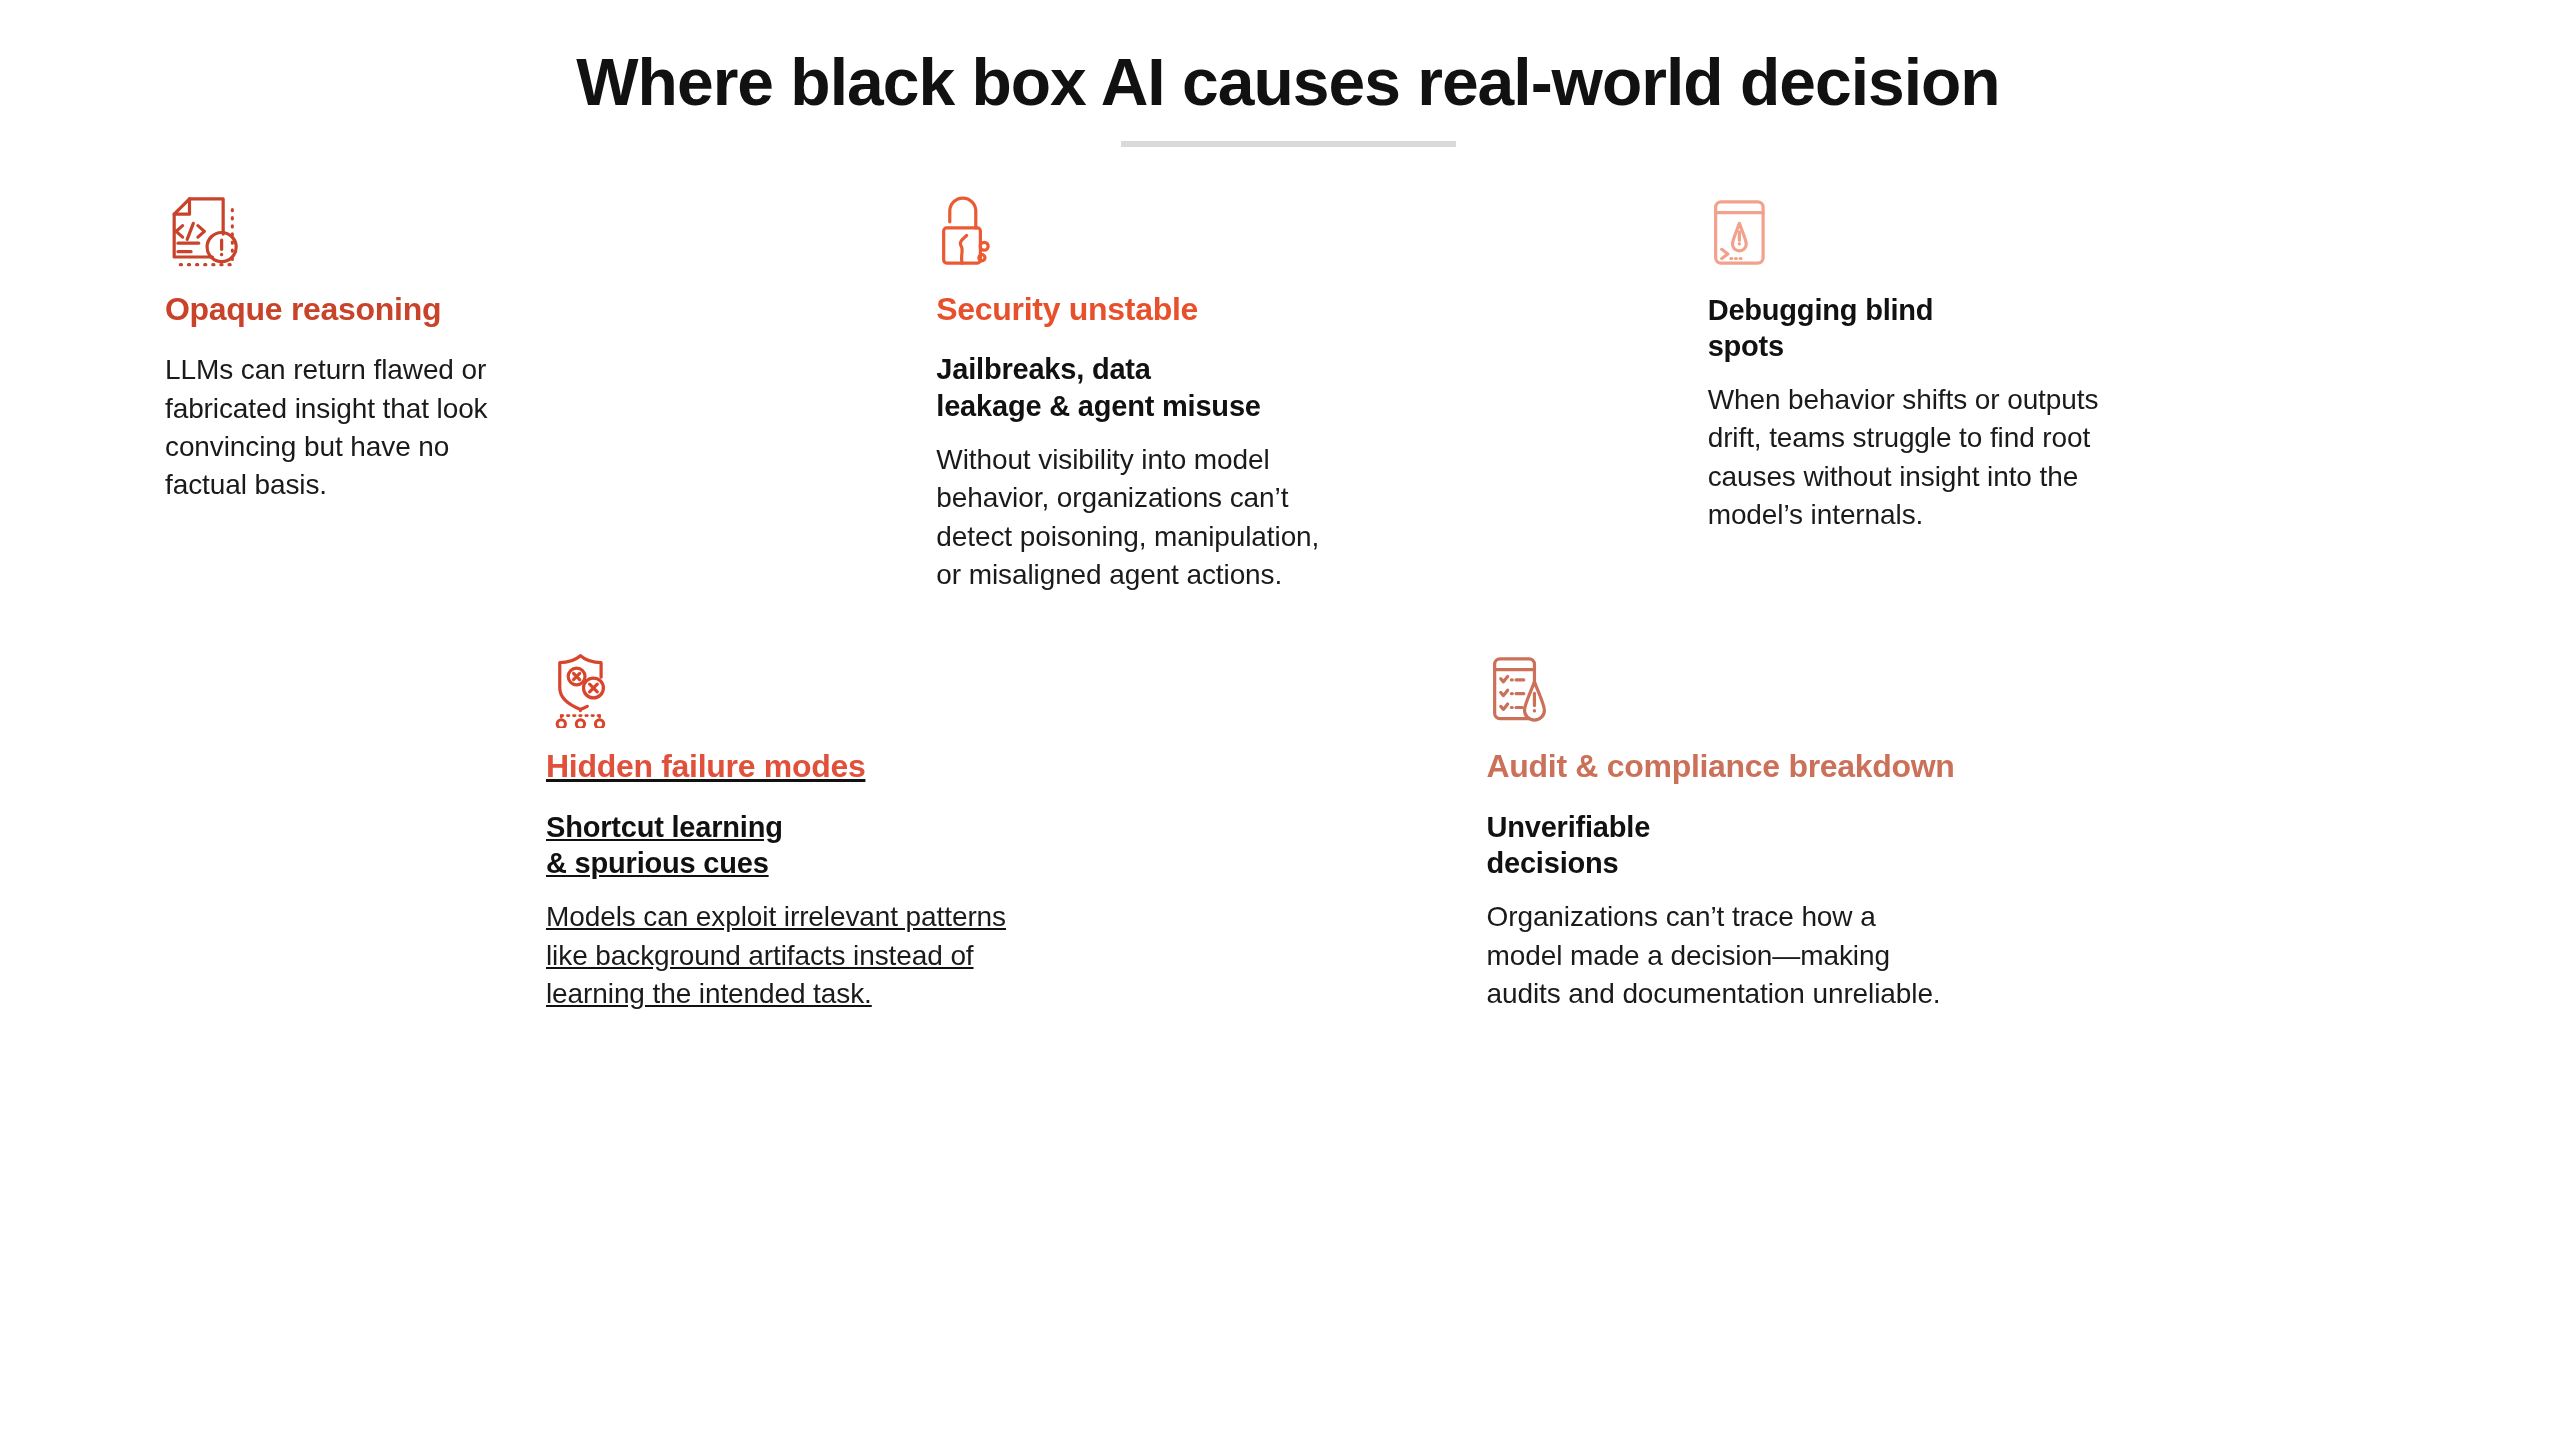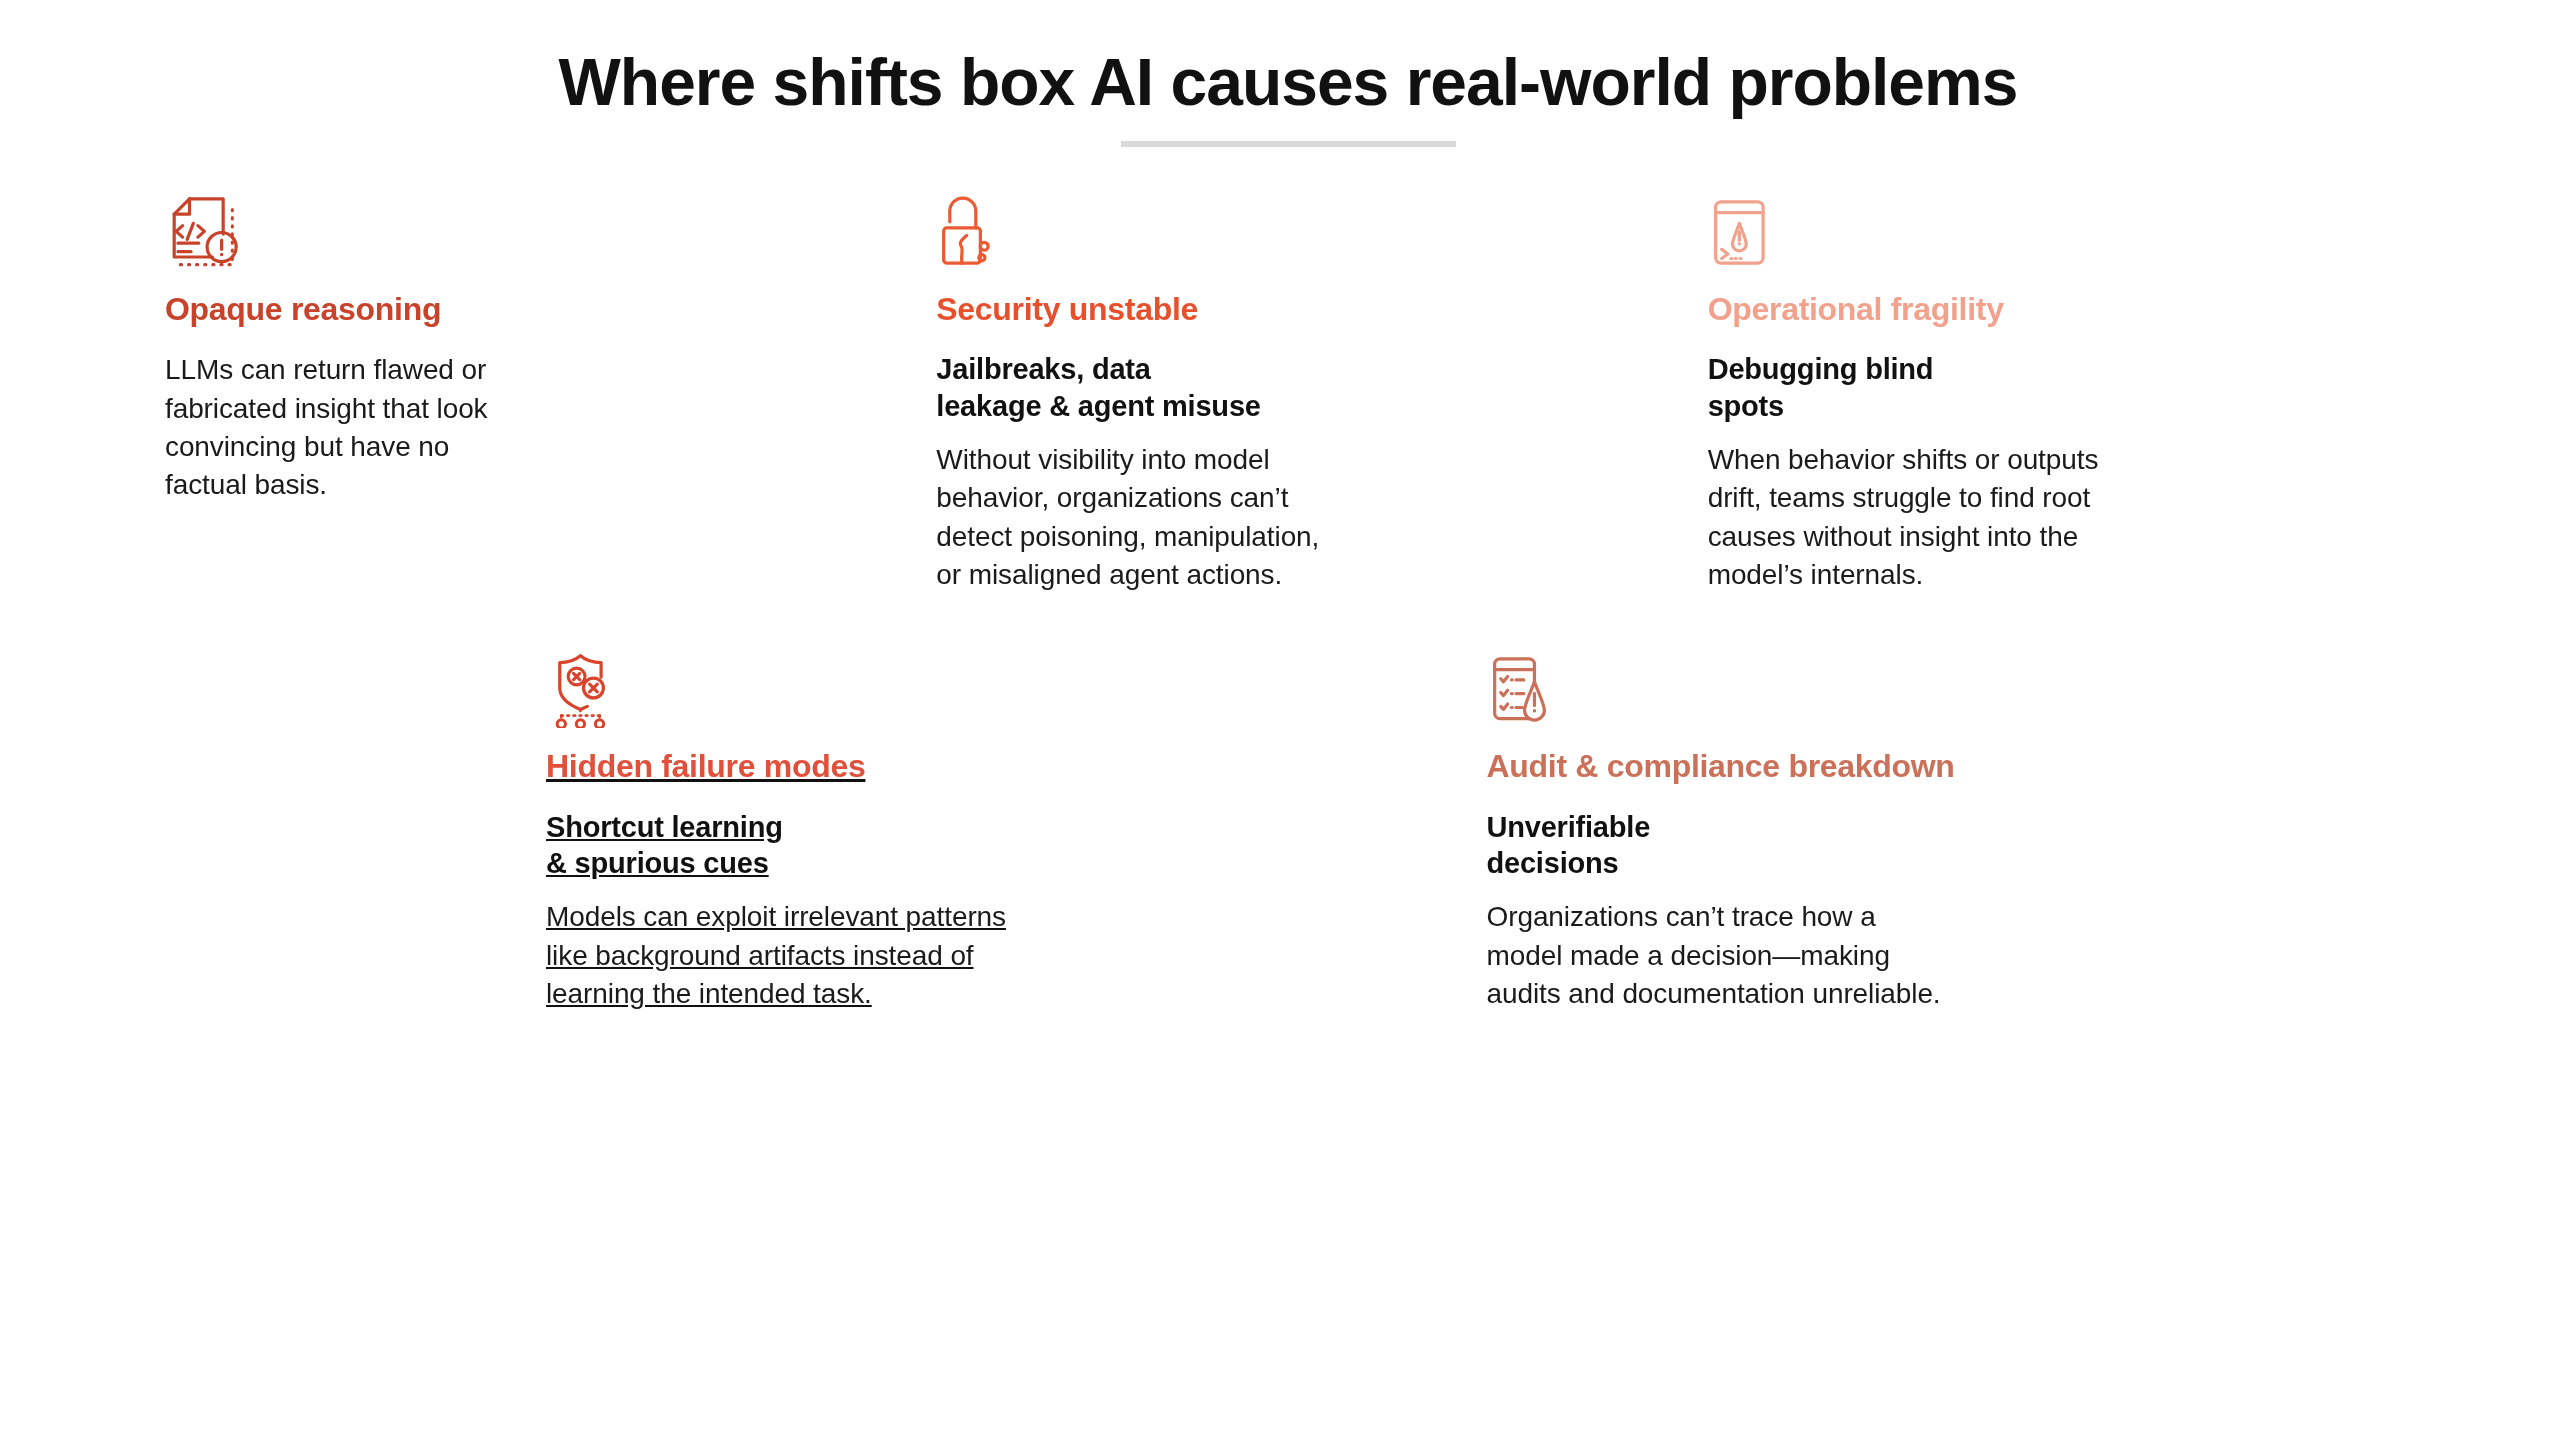--- a/index.html
+++ b/index.html
@@ -93,21 +93,21 @@
     line-height: 1.37;
     letter-spacing: -0.1px;
     margin: 0;
     white-space: pre-line;
   }
 </style>
 </head>
 <body>
 
 <div class="header">
-  <h1 class="page-title">Where shifts box AI causes real-world problems</h1>
+  <h1 class="page-title">Where black box AI causes real-world decision</h1>
   <div class="title-divider"></div>
 </div>
 
 <div class="grid">
 
   <div class="row row-top">
 
     <div class="card">
       <div class="card-icon">
         <svg width="88" height="77" viewBox="0 0 115 100" fill="none">
@@ -167,21 +167,20 @@
             <path d="M41 38 C36 52 32 60 32 65 a9 9 0 0 0 18 0 C50 60 46 52 41 38 Z"></path>
             <path d="M41 49 V60"></path>
             <path d="M41 64.5 V65"></path>
             <path d="M18 72 L26 78 L18 84"></path>
             <path d="M30 84 H31"></path>
             <path d="M36 84 H37"></path>
             <path d="M42 84 H43"></path>
           </g>
         </svg>
       </div>
-      <div class="card-eyebrow" style="color:#f2a18c">Operational fragility</div>
       <div class="card-subhead">Debugging blind
 spots</div>
       <div class="card-body">When behavior shifts or outputs
 drift, teams struggle to find root
 causes without insight into the
 model’s internals.</div>
     </div>
 
   </div>
 

